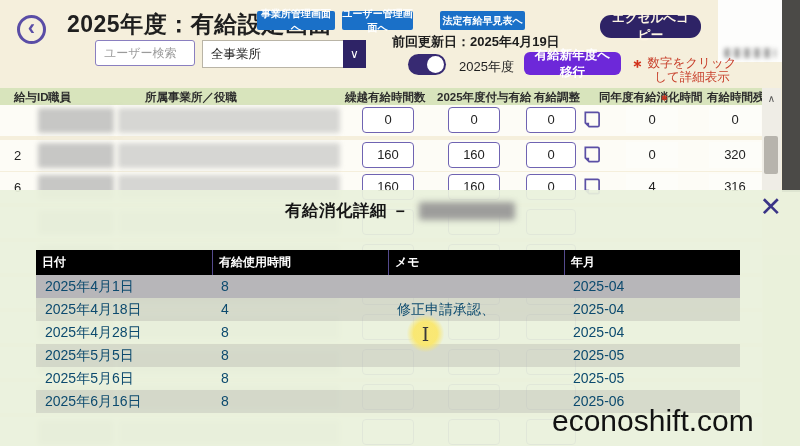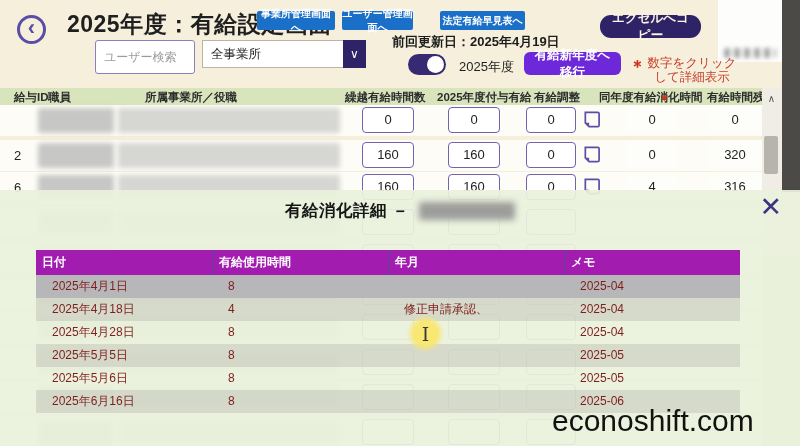--- a/index.html
+++ b/index.html
@@ -18,21 +18,21 @@
   .back-btn span{margin-top:-3px;}
   .page-title{position:absolute;left:67px;top:9px;font-size:23px;font-weight:bold;letter-spacing:.5px;}
   .nav-btn{position:absolute;top:11px;height:19px;background:#1a70c8;color:#fff;border:none;
     font-size:10px;font-weight:bold;display:flex;align-items:center;justify-content:center;
     border-radius:2px;padding:0;cursor:pointer;font-family:inherit;}
   .nav-b1{left:257px;width:78px;} .nav-b2{left:342px;width:71px;} .nav-b3{left:440px;width:85px;}
   .excel-btn{position:absolute;left:600px;top:15px;width:101px;height:23px;background:#2e2366;
     color:#fdf6e3;font-size:12.5px;font-weight:bold;border:none;border-radius:11px;cursor:pointer;
     display:flex;align-items:center;justify-content:center;font-family:inherit;}
   .search-input{position:absolute;left:95px;top:40px;width:100px;height:26px;box-sizing:border-box;
-    border:1.5px solid #8a7fc0;border-radius:3px;background:#fff;font-size:12px;padding:16px 8px;
+    border:1.5px solid #8a7fc0;border-radius:3px;background:#fff;font-size:12px;padding:8px 8px;
     font-family:inherit;color:#333;}
   .search-input::placeholder{color:#9b9b9b;}
   .office-select{position:absolute;left:202px;top:40px;width:164px;height:28px;background:#fff;
     border:1px solid #b9b4a6;box-sizing:border-box;display:flex;align-items:center;cursor:pointer;}
   .office-select .sel-label{font-size:12.5px;padding-left:8px;flex:1;}
   .office-select .chev-box{width:23px;height:28px;background:#2e2366;color:#fff;display:flex;
     align-items:center;justify-content:center;font-size:12px;margin-right:-1px;}
   .last-updated{position:absolute;left:392px;top:33px;font-size:13px;font-weight:bold;color:#1c1c1c;}
   .toggle{position:absolute;left:408px;top:54px;width:38px;height:21px;border-radius:11px;
     background:#372a72;cursor:pointer;}
@@ -76,25 +76,25 @@
   .modal{position:absolute;left:0;top:190px;width:800px;height:256px;
     background:rgba(233,241,219,0.93);z-index:5;}
   .modal-titlebar{position:absolute;left:0;top:10px;width:800px;display:flex;
     align-items:center;justify-content:center;gap:10px;}
   .modal-title{font-size:16.5px;font-weight:600;color:#161616;letter-spacing:.5px;}
   .blur-name-title{width:96px;height:18px;background:#9d9d9b;border-radius:2px;filter:blur(3px);}
   .modal-close{position:absolute;right:14px;top:0px;font-size:27px;color:#3a3487;
     background:none;border:none;cursor:pointer;font-family:inherit;line-height:34px;padding:0 4px;}
   .dtable{position:absolute;left:36px;top:60px;width:704px;}
   .drow{display:grid;grid-template-columns:176px 176px 176px 176px;}
-  .dhead{background:#a21caf;color:#fff;height:25px;}
+  .dhead{background:#000000;color:#fff;height:25px;}
   .dhead .dc{font-size:12px;font-weight:600;line-height:25px;padding-left:6px;border-left:1px solid #544a8e;}
   .dhead .dc:first-child{border-left:none;}
   .dbody .drow{height:23px;}
-  .dbody .dc{font-size:12px;line-height:23px;color:#7f1d1d;padding-left:16px;white-space:nowrap;}
+  .dbody .dc{font-size:14px;line-height:23px;color:#0c4a6e;padding-left:9px;white-space:nowrap;}
   .drow.sel{background:#b7b6b9;}
   .drow.alt{background:rgba(176,175,170,0.35);}
 
   
   .cursor{position:absolute;left:407px;top:315px;width:37px;height:37px;z-index:9;
     background:radial-gradient(circle,rgba(250,231,110,.95) 0 45%,rgba(250,231,110,0) 72%);
     display:flex;align-items:center;justify-content:center;}
   .cursor .ibeam{font-family:"DejaVu Serif",serif;font-size:19px;color:#3a3a3a;}
   .watermark{position:absolute;left:552px;top:404px;font-size:30px;color:#121212;z-index:8;
     letter-spacing:0px;}
@@ -267,22 +267,22 @@
     <div class="modal-titlebar">
       <span class="modal-title">有給消化詳細 －</span>
       <span class="blur-name-title"></span>
     </div>
     <button class="modal-close">✕</button>
 
     <div class="dtable">
       <div class="drow dhead">
         <div class="dc">日付</div>
         <div class="dc">有給使用時間</div>
+        <div class="dc">メモ</div>
         <div class="dc">年月</div>
-        <div class="dc">メモ</div>
       </div>
       <div class="dbody">
         <div class="drow sel">
           <div class="dc">2025年4月1日</div>
           <div class="dc">8</div>
           <div class="dc"></div>
           <div class="dc">2025-04</div>
         </div>
         <div class="drow alt">
           <div class="dc">2025年4月18日</div>

